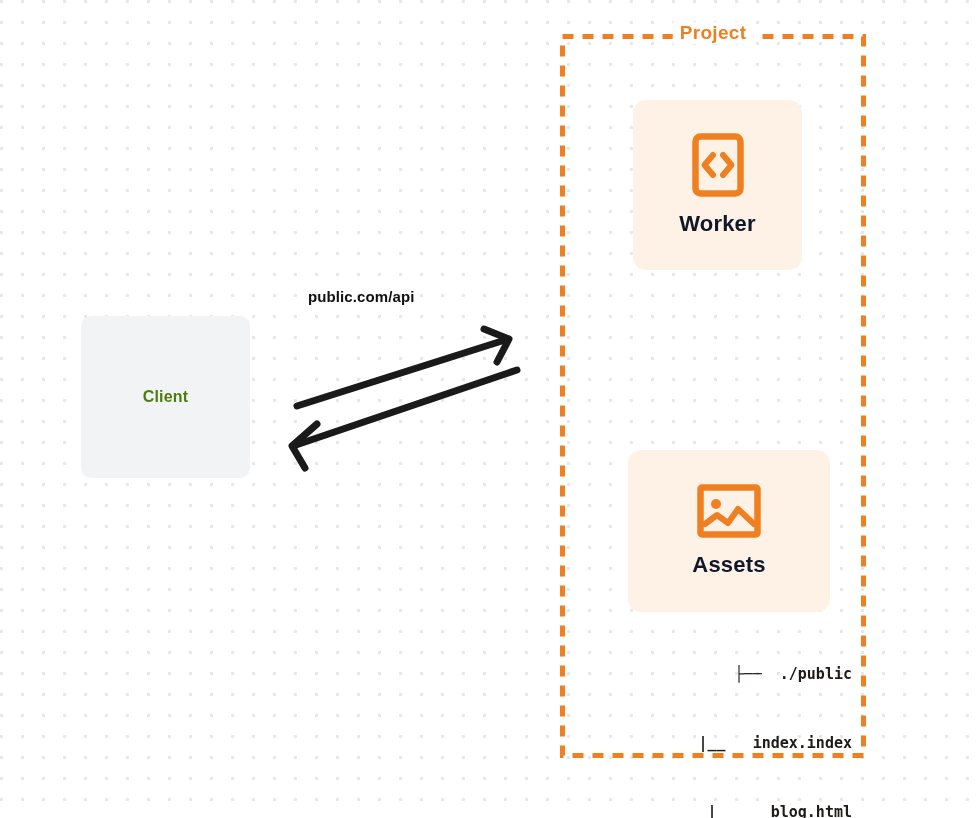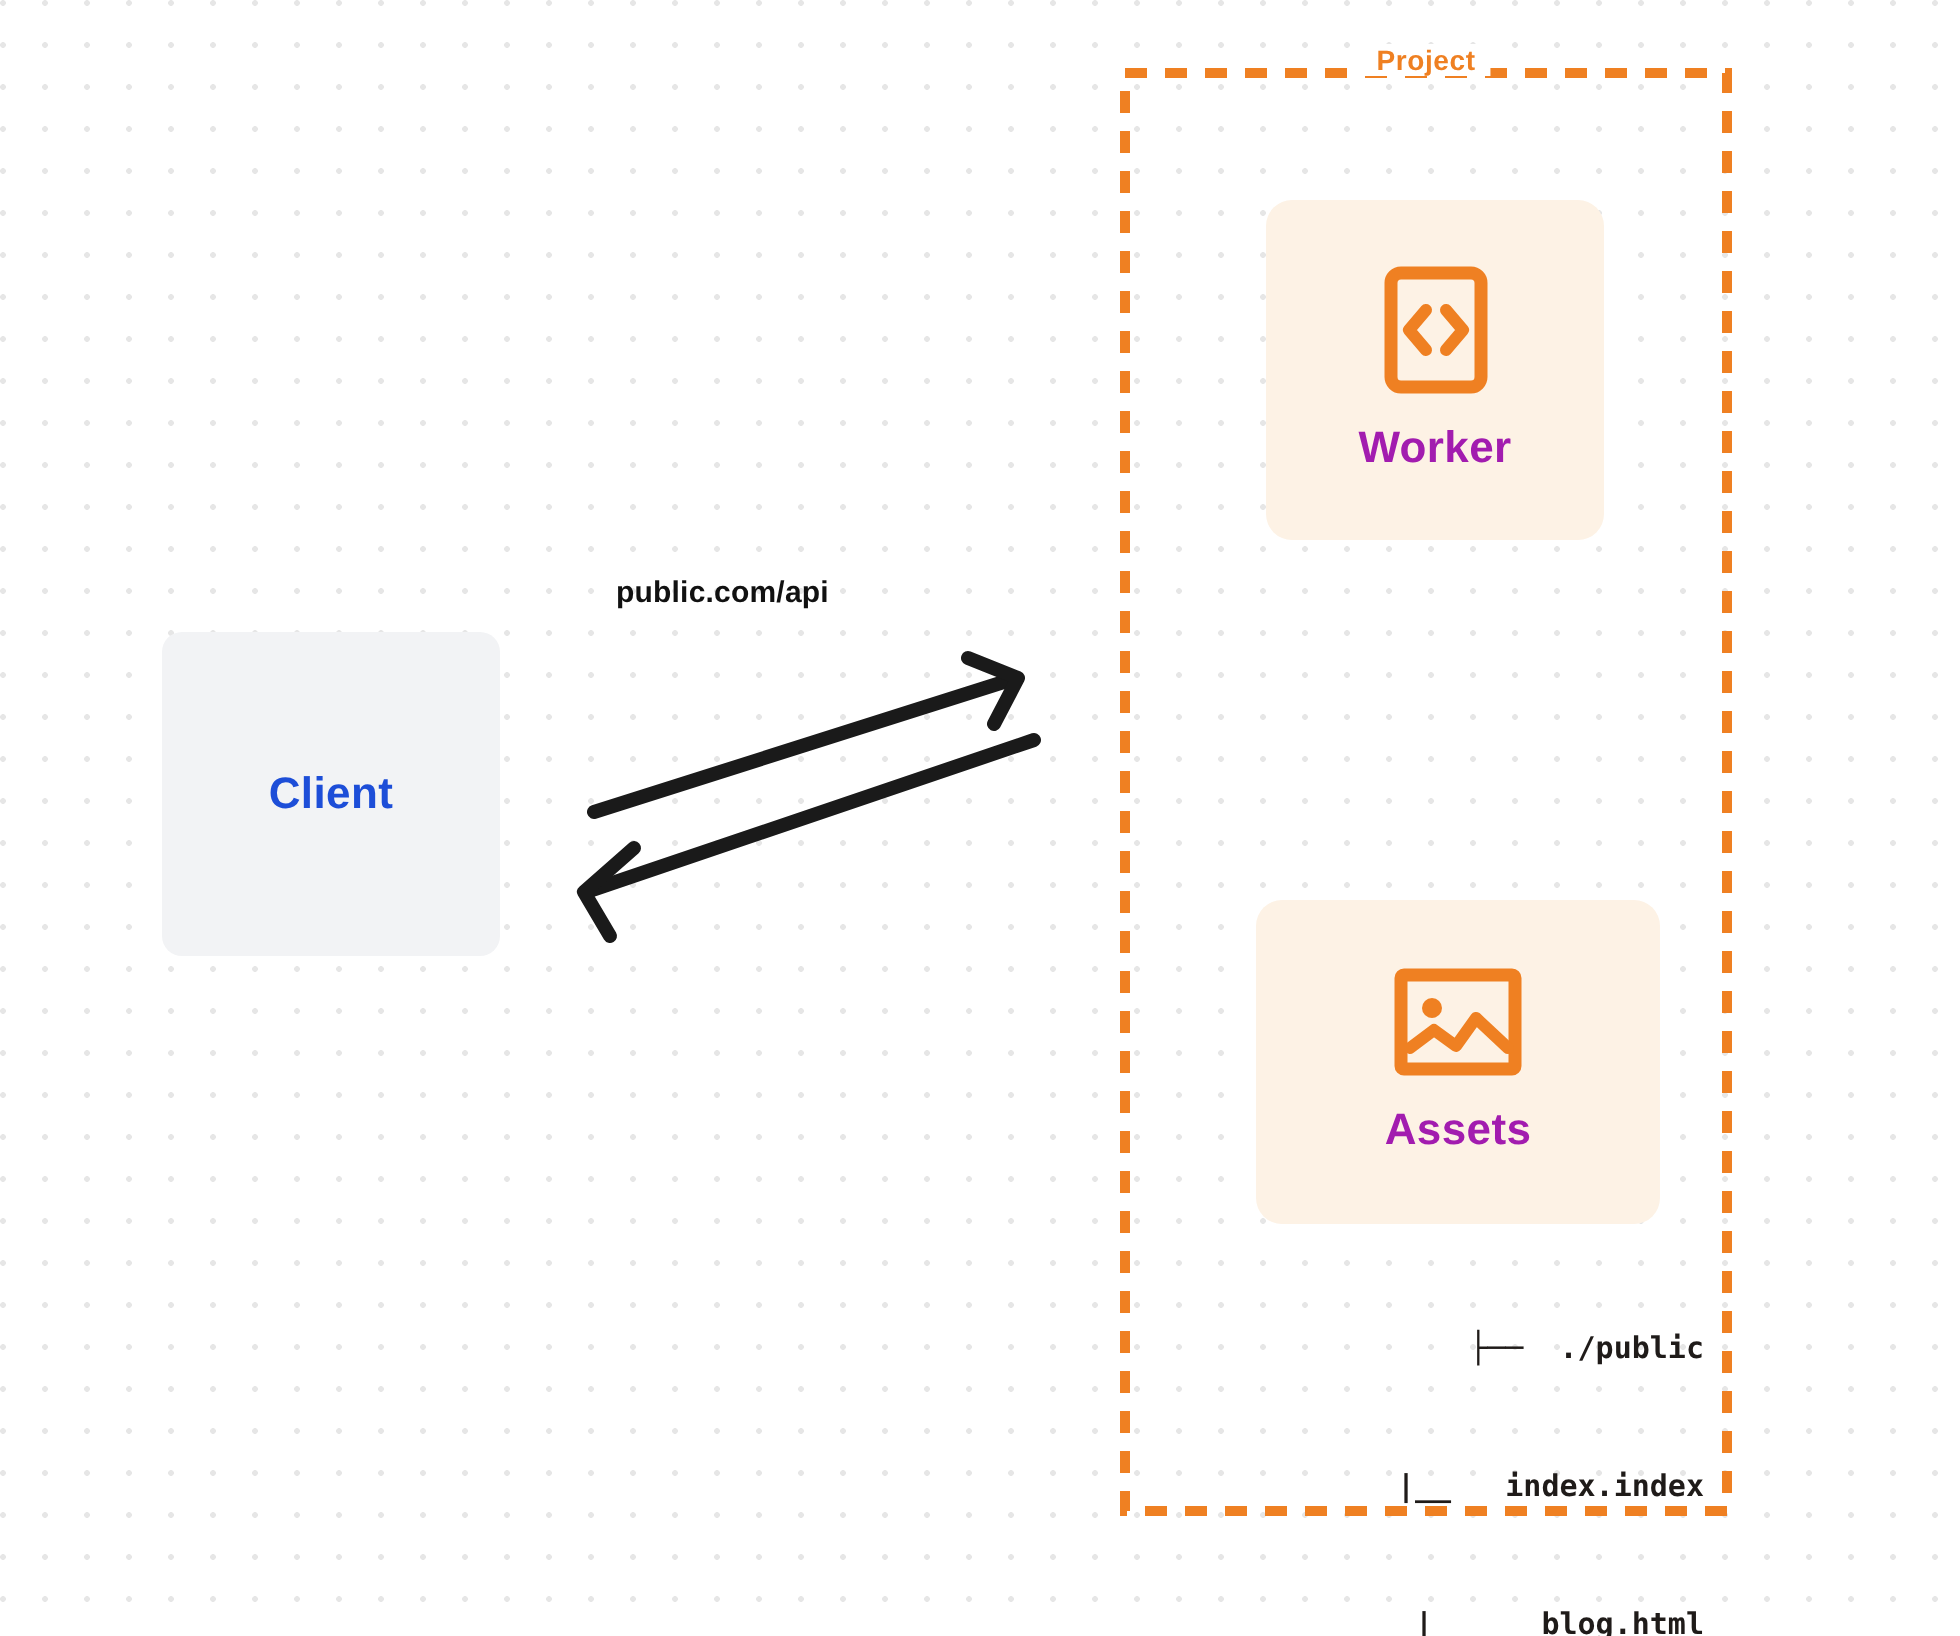--- a/index.html
+++ b/index.html
@@ -31,23 +31,23 @@
     top: 316px;
     width: 169px;
     height: 162px;
     background: #f2f3f5;
     border-radius: 10px;
     display: flex;
     align-items: center;
     justify-content: center;
   }
   .client-label {
-    font-size: 22px;
-    font-weight: bold;
-    color: #1d4ed8;
+    font-size: 16px;
+    font-weight: bold;
+    color: #4d7c0f;
     letter-spacing: 0.2px;
   }
 
   
   .arrow-layer {
     position: absolute;
     left: 0;
     top: 0;
     width: 980px;
     height: 818px;
@@ -80,21 +80,21 @@
     width: 100%;
     height: 100%;
   }
   .project-title {
     position: absolute;
     left: 50%;
     top: -12px;
     transform: translateX(-50%);
     background: #ffffff;
     padding: 0 7px;
-    font-size: 14px;
+    font-size: 19px;
     font-weight: bold;
     color: #ef8022;
     letter-spacing: 0.3px;
     white-space: nowrap;
   }
 
   
   .card {
     position: absolute;
     background: #fdf2e5;
@@ -116,21 +116,21 @@
     width: 202px;
     height: 162px;
   }
   .card-icon {
     display: block;
     margin-bottom: 14px;
   }
   .card-label {
     font-size: 22px;
     font-weight: bold;
-    color: #a21caf;
+    color: #0f172a;
     letter-spacing: 0.2px;
   }
 
   
   .file-tree {
     position: absolute;
     left: 44px;
     top: 583px;
     width: 248px;
     font-family: "DejaVu Sans Mono", monospace;

